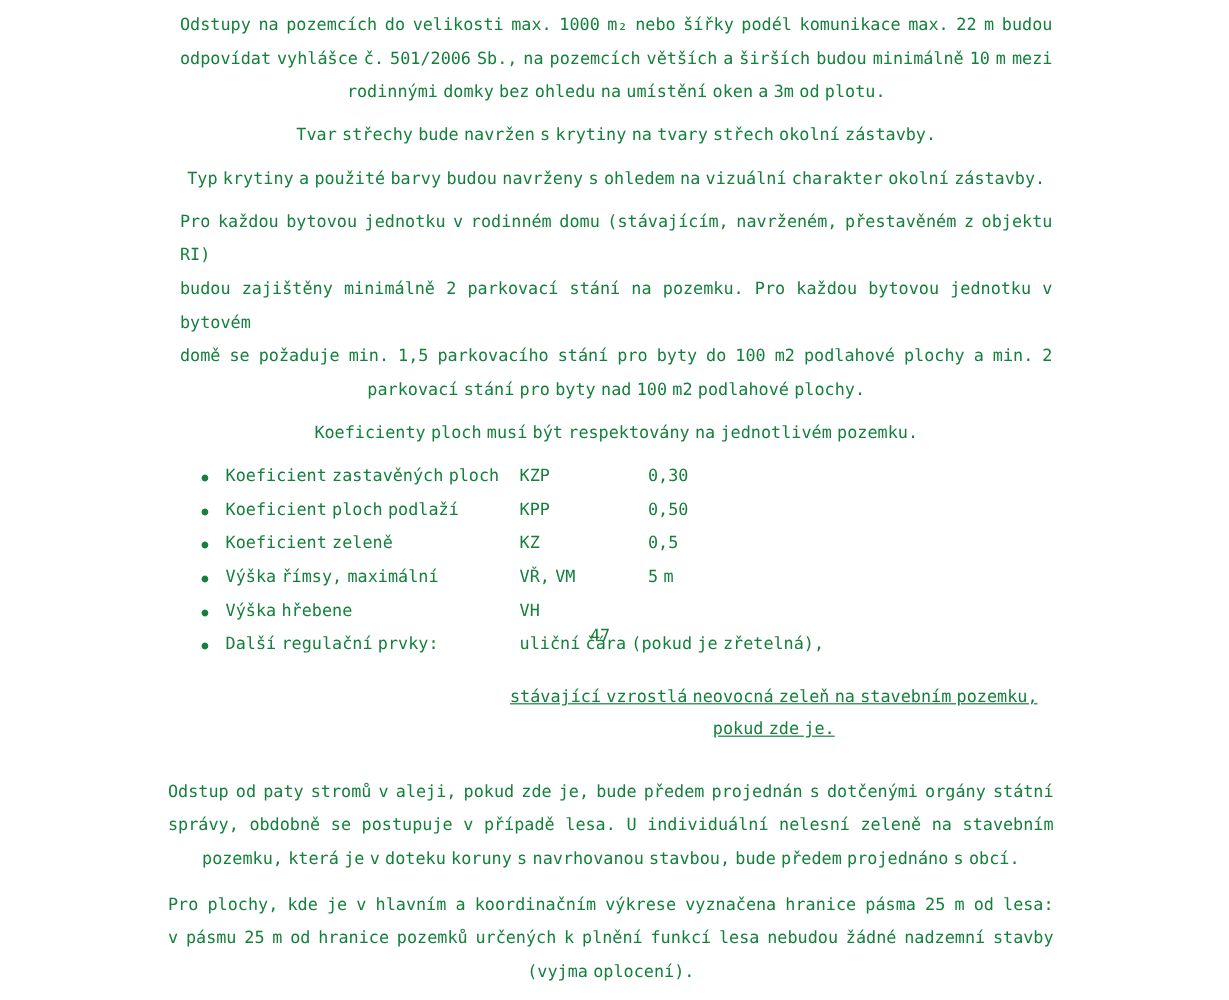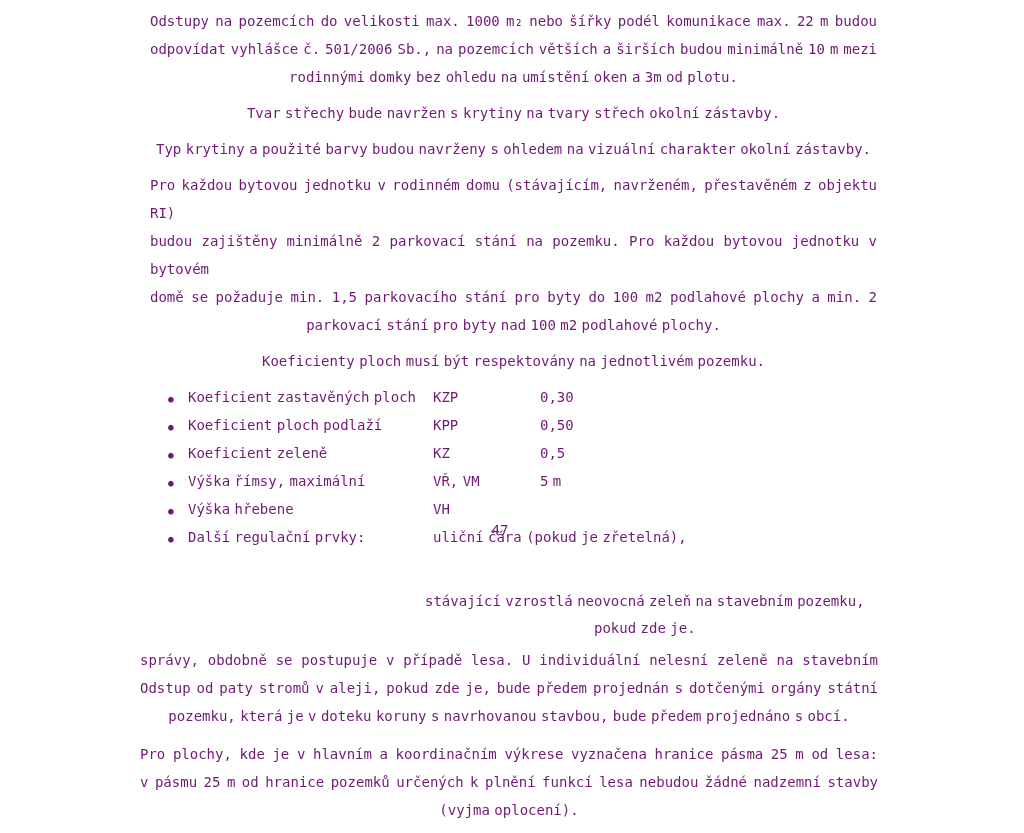--- a/index.html
+++ b/index.html
@@ -1,20 +1,20 @@
 <!DOCTYPE html>
 <html><head>
 <meta charset="utf-8">
 <style>
   html,body{margin:0;padding:0;background:#ffffff;}
   .page{
     position:relative;
     width:1024px;height:833px;
     background:#ffffff;
-    color:#701a75;
+    color:#15803d;
     font-family:"DejaVu Sans Mono","DejaVu Sans",monospace;
     font-size:14px;
     line-height:28px;
     word-spacing:-4px;
     overflow:hidden;
   }
   .top-section{position:absolute;left:150px;top:7px;width:727px;}
   .bottom-section{position:absolute;left:140px;top:646px;width:738px;}
   .para{margin:0 0 8px 0;}
   .bottom-section .para{margin:0 0 10px 0;}
@@ -25,21 +25,21 @@
   .cell-bullet{width:20px;flex:0 0 20px;}
   .cell-bullet span{font-size:9.5px;}
   .cell-label{width:245px;flex:0 0 245px;}
   .cell-code{width:107px;flex:0 0 107px;}
   .cell-code.wide{width:auto;flex:1;}
   .cell-value{flex:1;}
   .page-number{
     position:absolute;left:160px;top:516px;width:680px;
     text-align:center;
   }
-  .continuation{position:absolute;left:425px;top:588px;line-height:27px;}
+  .continuation{position:absolute;left:425px;top:568px;line-height:27px;text-decoration:underline;}
 </style>
 </head>
 <body>
 
 <div class="page">
 
   <div class="top-section">
 
     <div class="para">
       <div class="jline">Odstupy na pozemcích do velikosti max. 1000 m₂ nebo šířky podél komunikace max. 22 m budou</div>
@@ -114,22 +114,22 @@
   <div class="page-number">47</div>
 
   <div class="continuation">
     <div class="lline">stávající vzrostlá neovocná zeleň na stavebním pozemku,</div>
     <div class="lline">pokud zde je.</div>
   </div>
 
   <div class="bottom-section">
 
     <div class="para">
+      <div class="jline">Odstup od paty stromů v aleji, pokud zde je, bude předem projednán s dotčenými orgány státní</div>
       <div class="jline">správy, obdobně se postupuje v případě lesa. U individuální nelesní zeleně na stavebním</div>
-      <div class="jline">Odstup od paty stromů v aleji, pokud zde je, bude předem projednán s dotčenými orgány státní</div>
       <div class="lline">pozemku, která je v doteku koruny s navrhovanou stavbou, bude předem projednáno s obcí.</div>
     </div>
 
     <div class="para">
       <div class="jline">Pro plochy, kde je v hlavním a koordinačním výkrese vyznačena hranice pásma 25 m od lesa:</div>
       <div class="jline">v pásmu 25 m od hranice pozemků určených k plnění funkcí lesa nebudou žádné nadzemní stavby</div>
       <div class="lline">(vyjma oplocení).</div>
     </div>
 
   </div>

